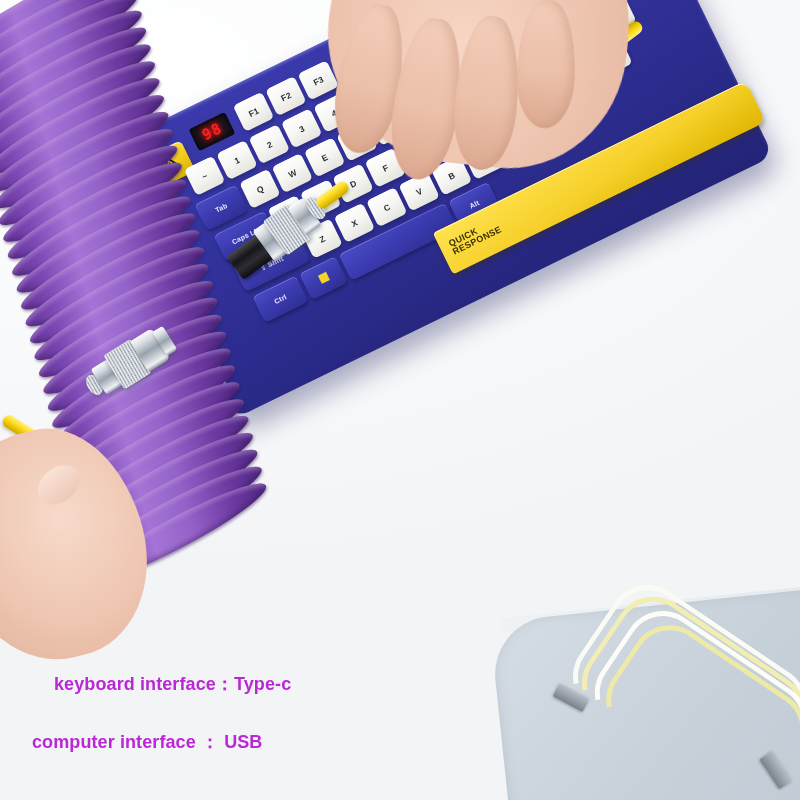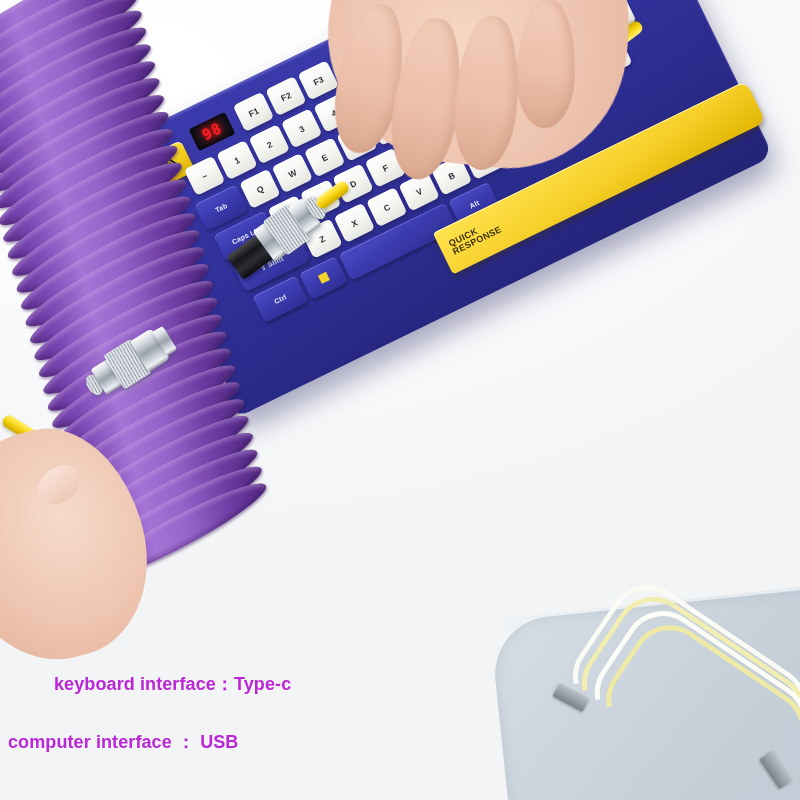--- a/index.html
+++ b/index.html
@@ -139,21 +139,21 @@
 
   
   .usbc{position:absolute;border-radius:40px;border:5px solid transparent;}
   .usb-head{position:absolute;border-radius:2px;
     background:linear-gradient(180deg,#b9c0c8,#79828c);box-shadow:0 1px 3px rgba(0,0,0,.3);}
 
   
   #title{left:24px;top:592px;font-size:29px;font-weight:800;color:#111;letter-spacing:-.2px;}
   .line{font-size:18px;font-weight:800;color:#bb27d6;letter-spacing:.1px;}
   #l1{left:24px;top:672px;margin-left:30px;}
-  #l2{left:8px;top:730px;}
+  #l2{left:32px;top:730px;}
 </style>
 </head>
 <body>
 
 <div id="scene">
 
   <div class="lay" id="mousepad-edge"></div>
   <div class="lay" id="mousepad"></div>
 
   <div class="lay" style="left:560px;top:612px;width:260px;height:190px;">

